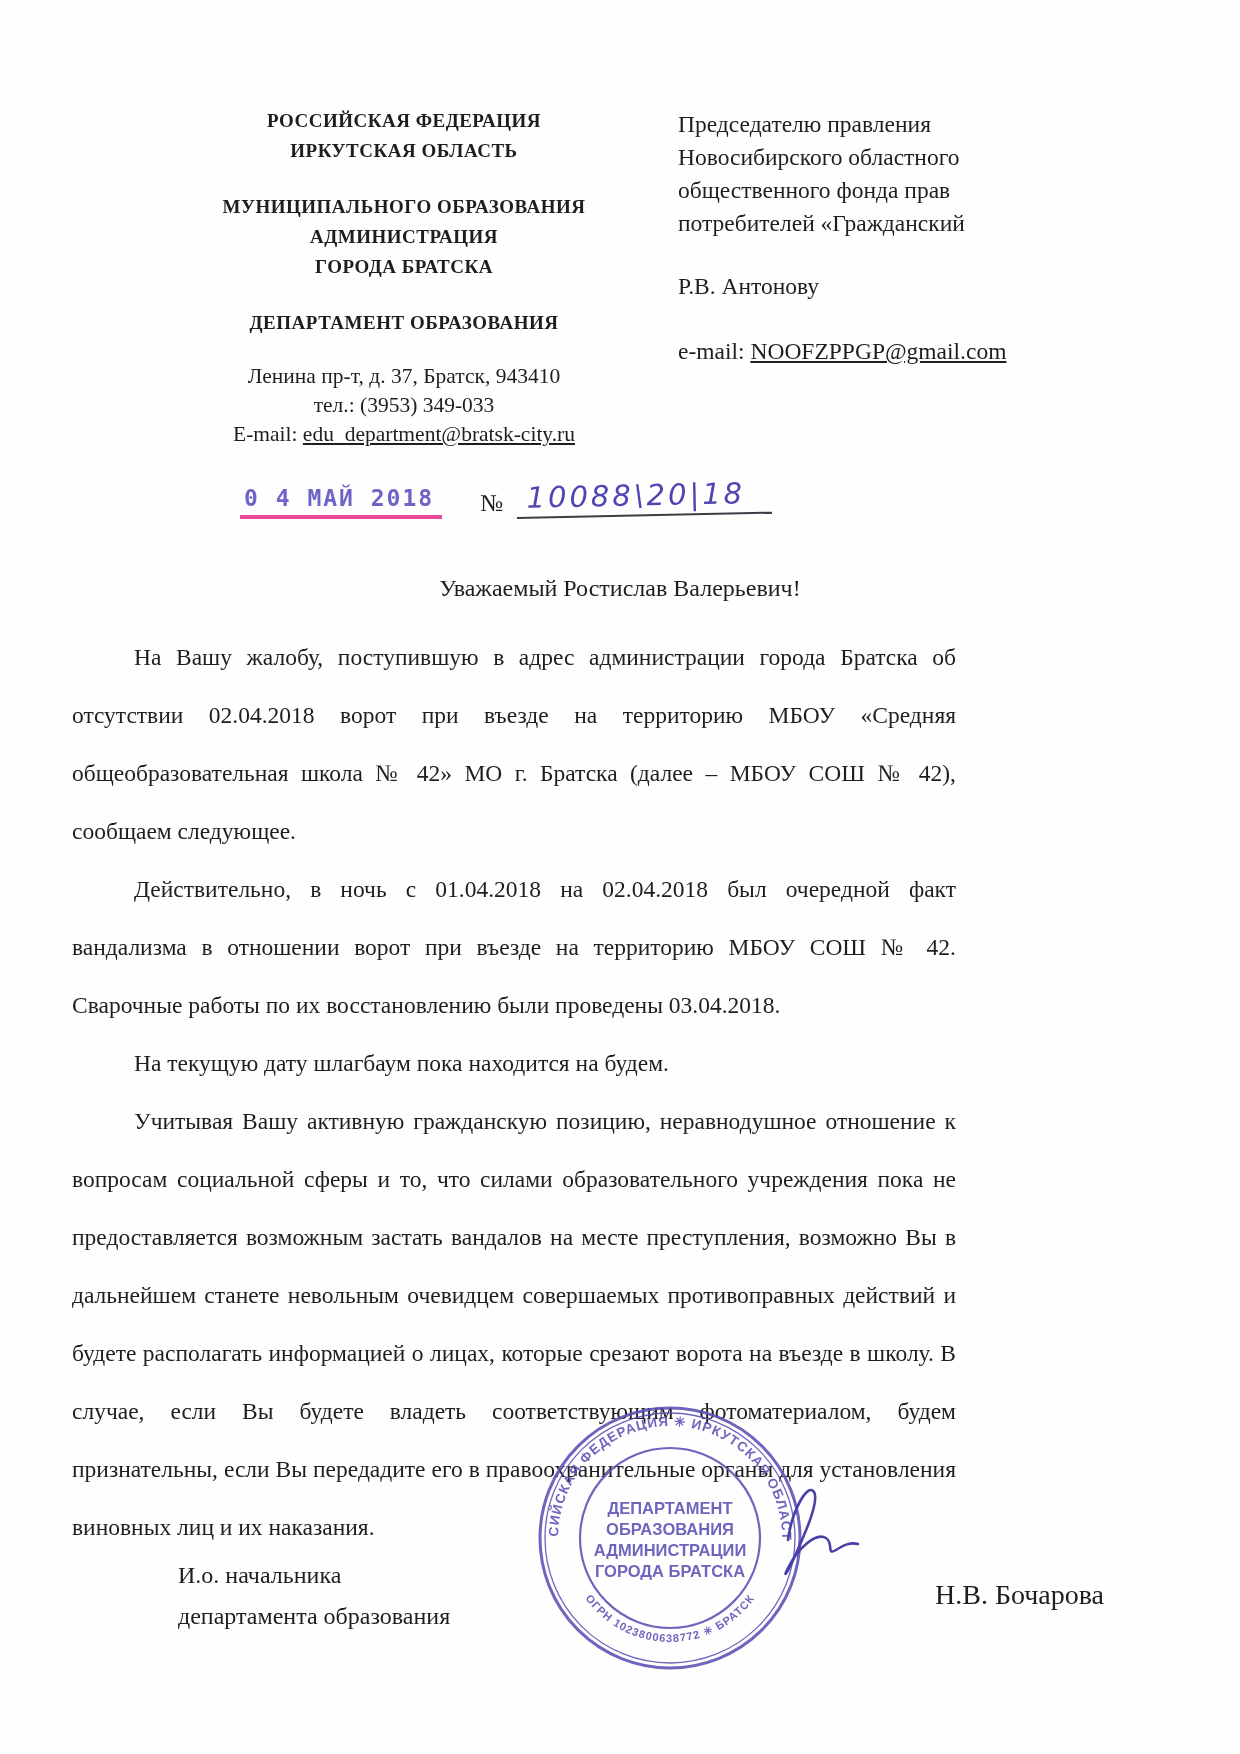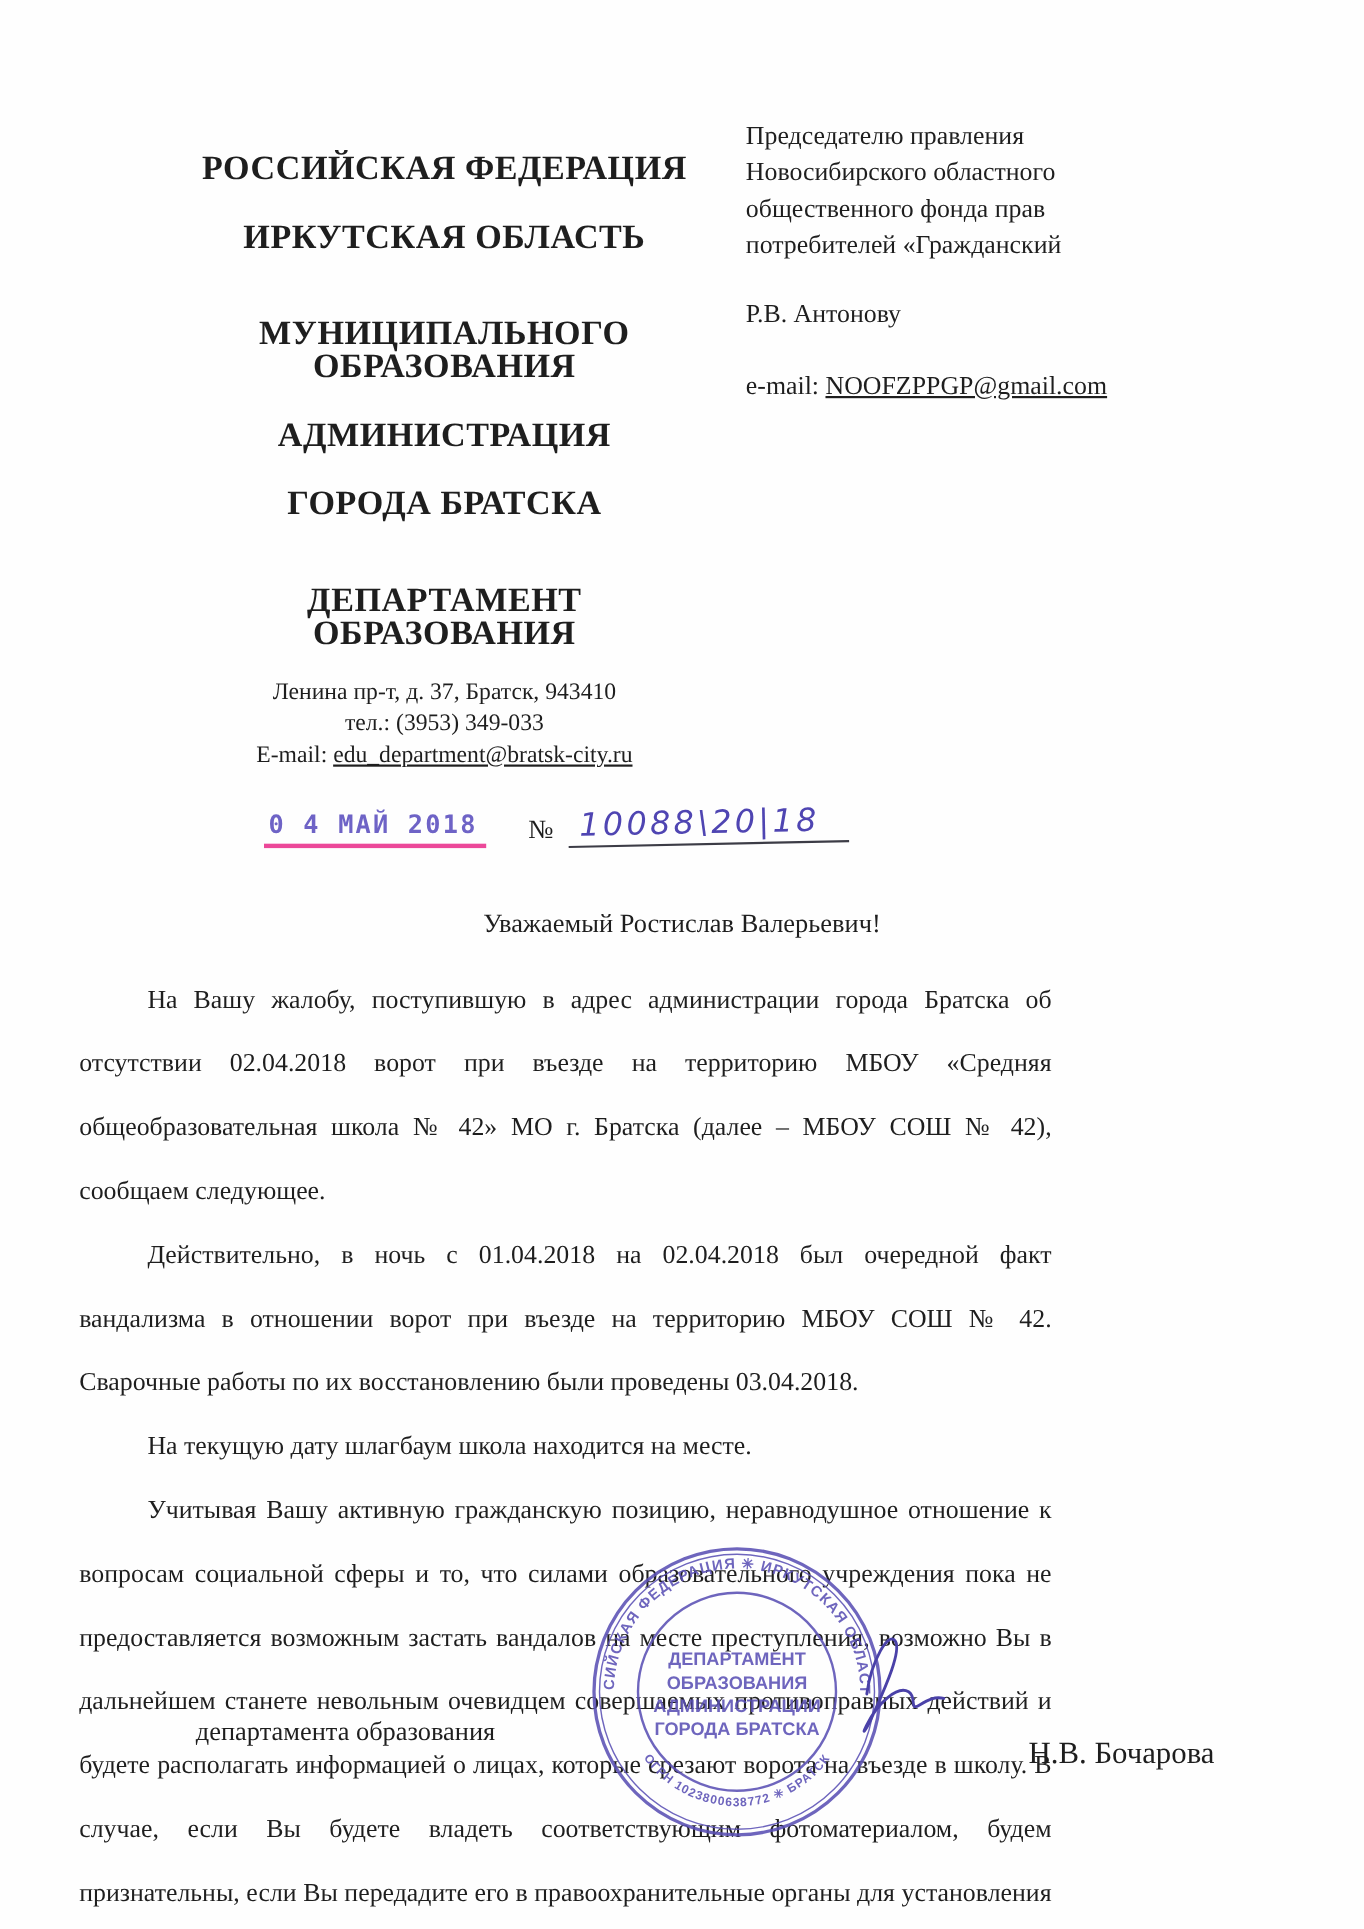--- a/index.html
+++ b/index.html
@@ -21,24 +21,23 @@
     padding:106px 178px 0 178px;
     gap:48px;
   }
   .lh-left{
     width:452px;
     text-align:center;
     flex:none;
   }
   .lh-left .org{
     font-weight:bold;
-    font-size:31px;
+    font-size:19px;
     line-height:30px;
     letter-spacing:.5px;
-    margin-top:32px;
   }
   .lh-gap-sm{height:26px;}
   .lh-gap-xs{height:24px;}
   .contact{
     font-size:21.5px;
     line-height:29px;
   }
   .contact .email-link{
     text-decoration:underline;
   }
@@ -168,27 +167,28 @@
       </div>
     </div>
 
   </div>
 
   <div class="salutation">Уважаемый Ростислав Валерьевич!</div>
 
   <div class="body-text">
     <p>На Вашу жалобу, поступившую в адрес администрации города Братска об отсутствии 02.04.2018 ворот при въезде на территорию МБОУ «Средняя общеобразовательная школа № 42» МО г. Братска (далее – МБОУ СОШ № 42), сообщаем следующее.</p>
     <p>Действительно, в ночь с 01.04.2018 на 02.04.2018 был очередной факт вандализма в отношении ворот при въезде на территорию МБОУ СОШ № 42. Сварочные работы по их восстановлению были проведены 03.04.2018.</p>
-    <p>На текущую дату шлагбаум школа находится на месте.</p>
+    <p>На текущую дату шлагбаум пока находится на будем.</p>
     <p>Учитывая Вашу активную гражданскую позицию, неравнодушное отношение к вопросам социальной сферы и то, что силами образовательного учреждения пока не предоставляется возможным застать вандалов на месте преступления, возможно Вы в дальнейшем станете невольным очевидцем совершаемых противоправных действий и будете располагать информацией о лицах, которые срезают ворота на въезде в школу. В случае, если Вы будете владеть соответствующим фотоматериалом, будем признательны, если Вы передадите его в правоохранительные органы для установления виновных лиц и их наказания.</p>
   </div>
 
   <div class="sig-area">
 
     <div class="sig-position">
+      <div>И.о. начальника</div>
       <div>департамента образования</div>
     </div>
 
     <div class="stamp-wrap">
       <svg width="340" height="300" viewBox="0 0 340 300">
         <g opacity="0.88">
           <circle cx="140" cy="148" r="130" fill="none" stroke="#5b51b5" stroke-width="3"></circle>
           <circle cx="140" cy="148" r="125" fill="none" stroke="#5b51b5" stroke-width="1.3"></circle>
           <circle cx="140" cy="148" r="90" fill="none" stroke="#5b51b5" stroke-width="2.2"></circle>
           <defs>

